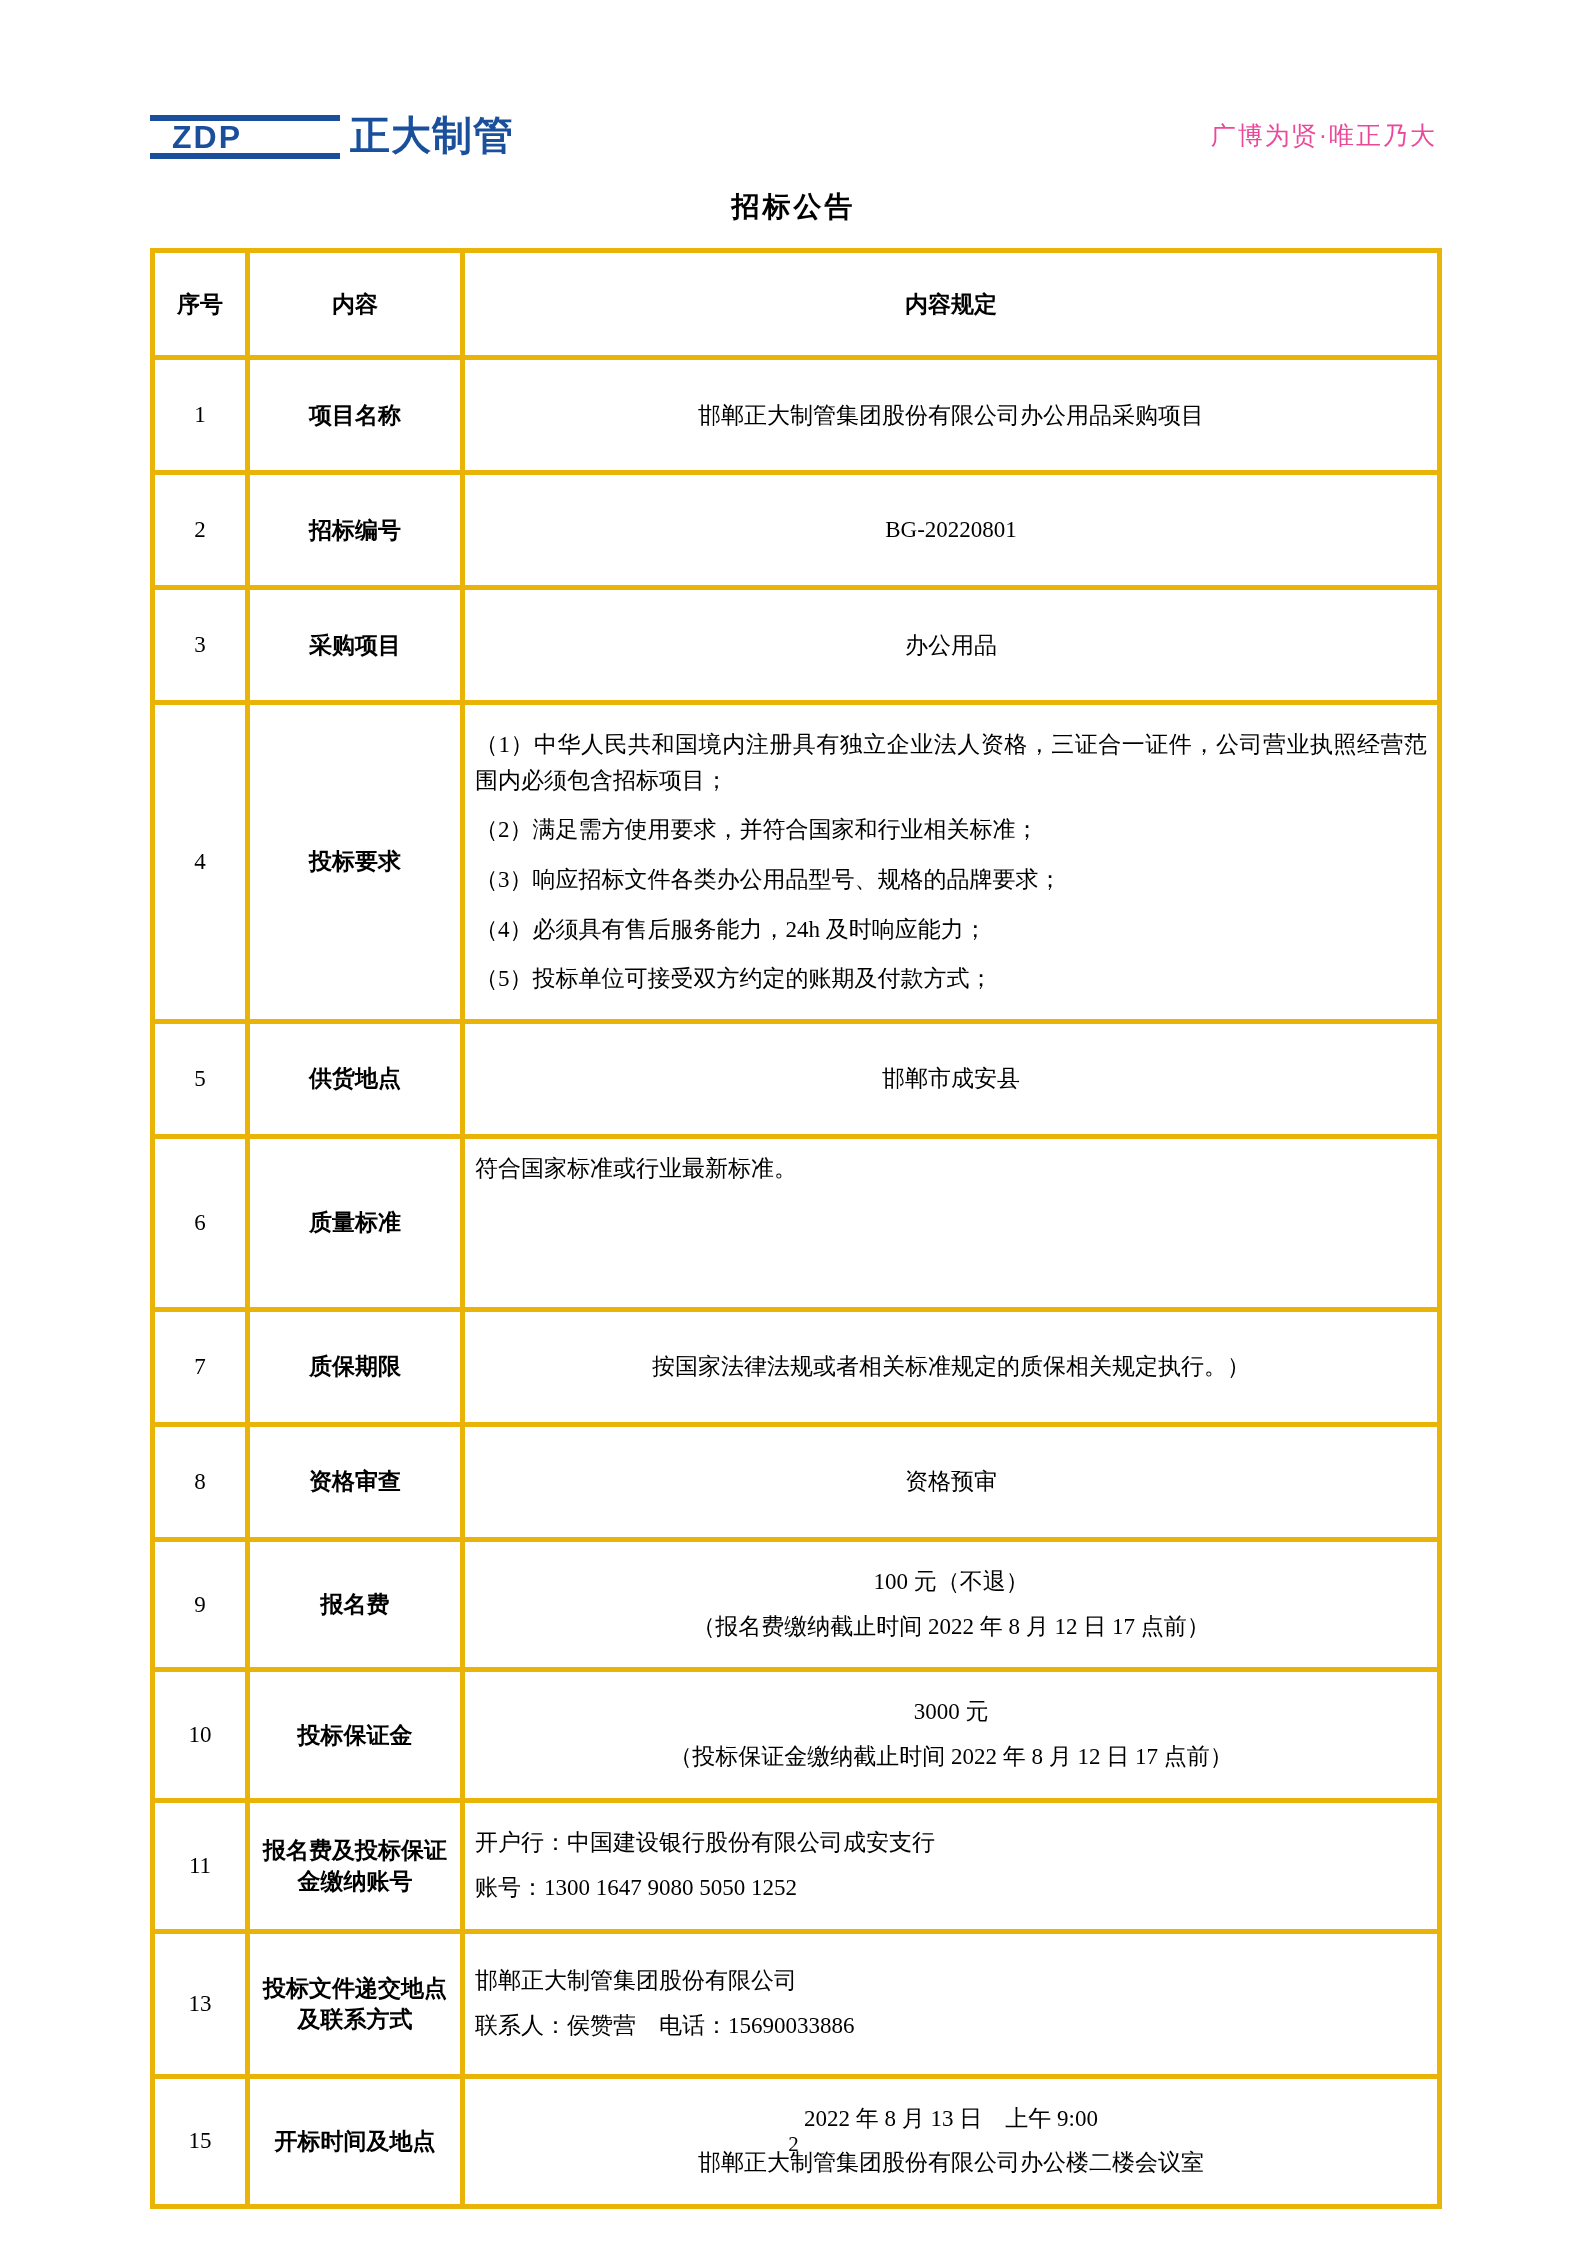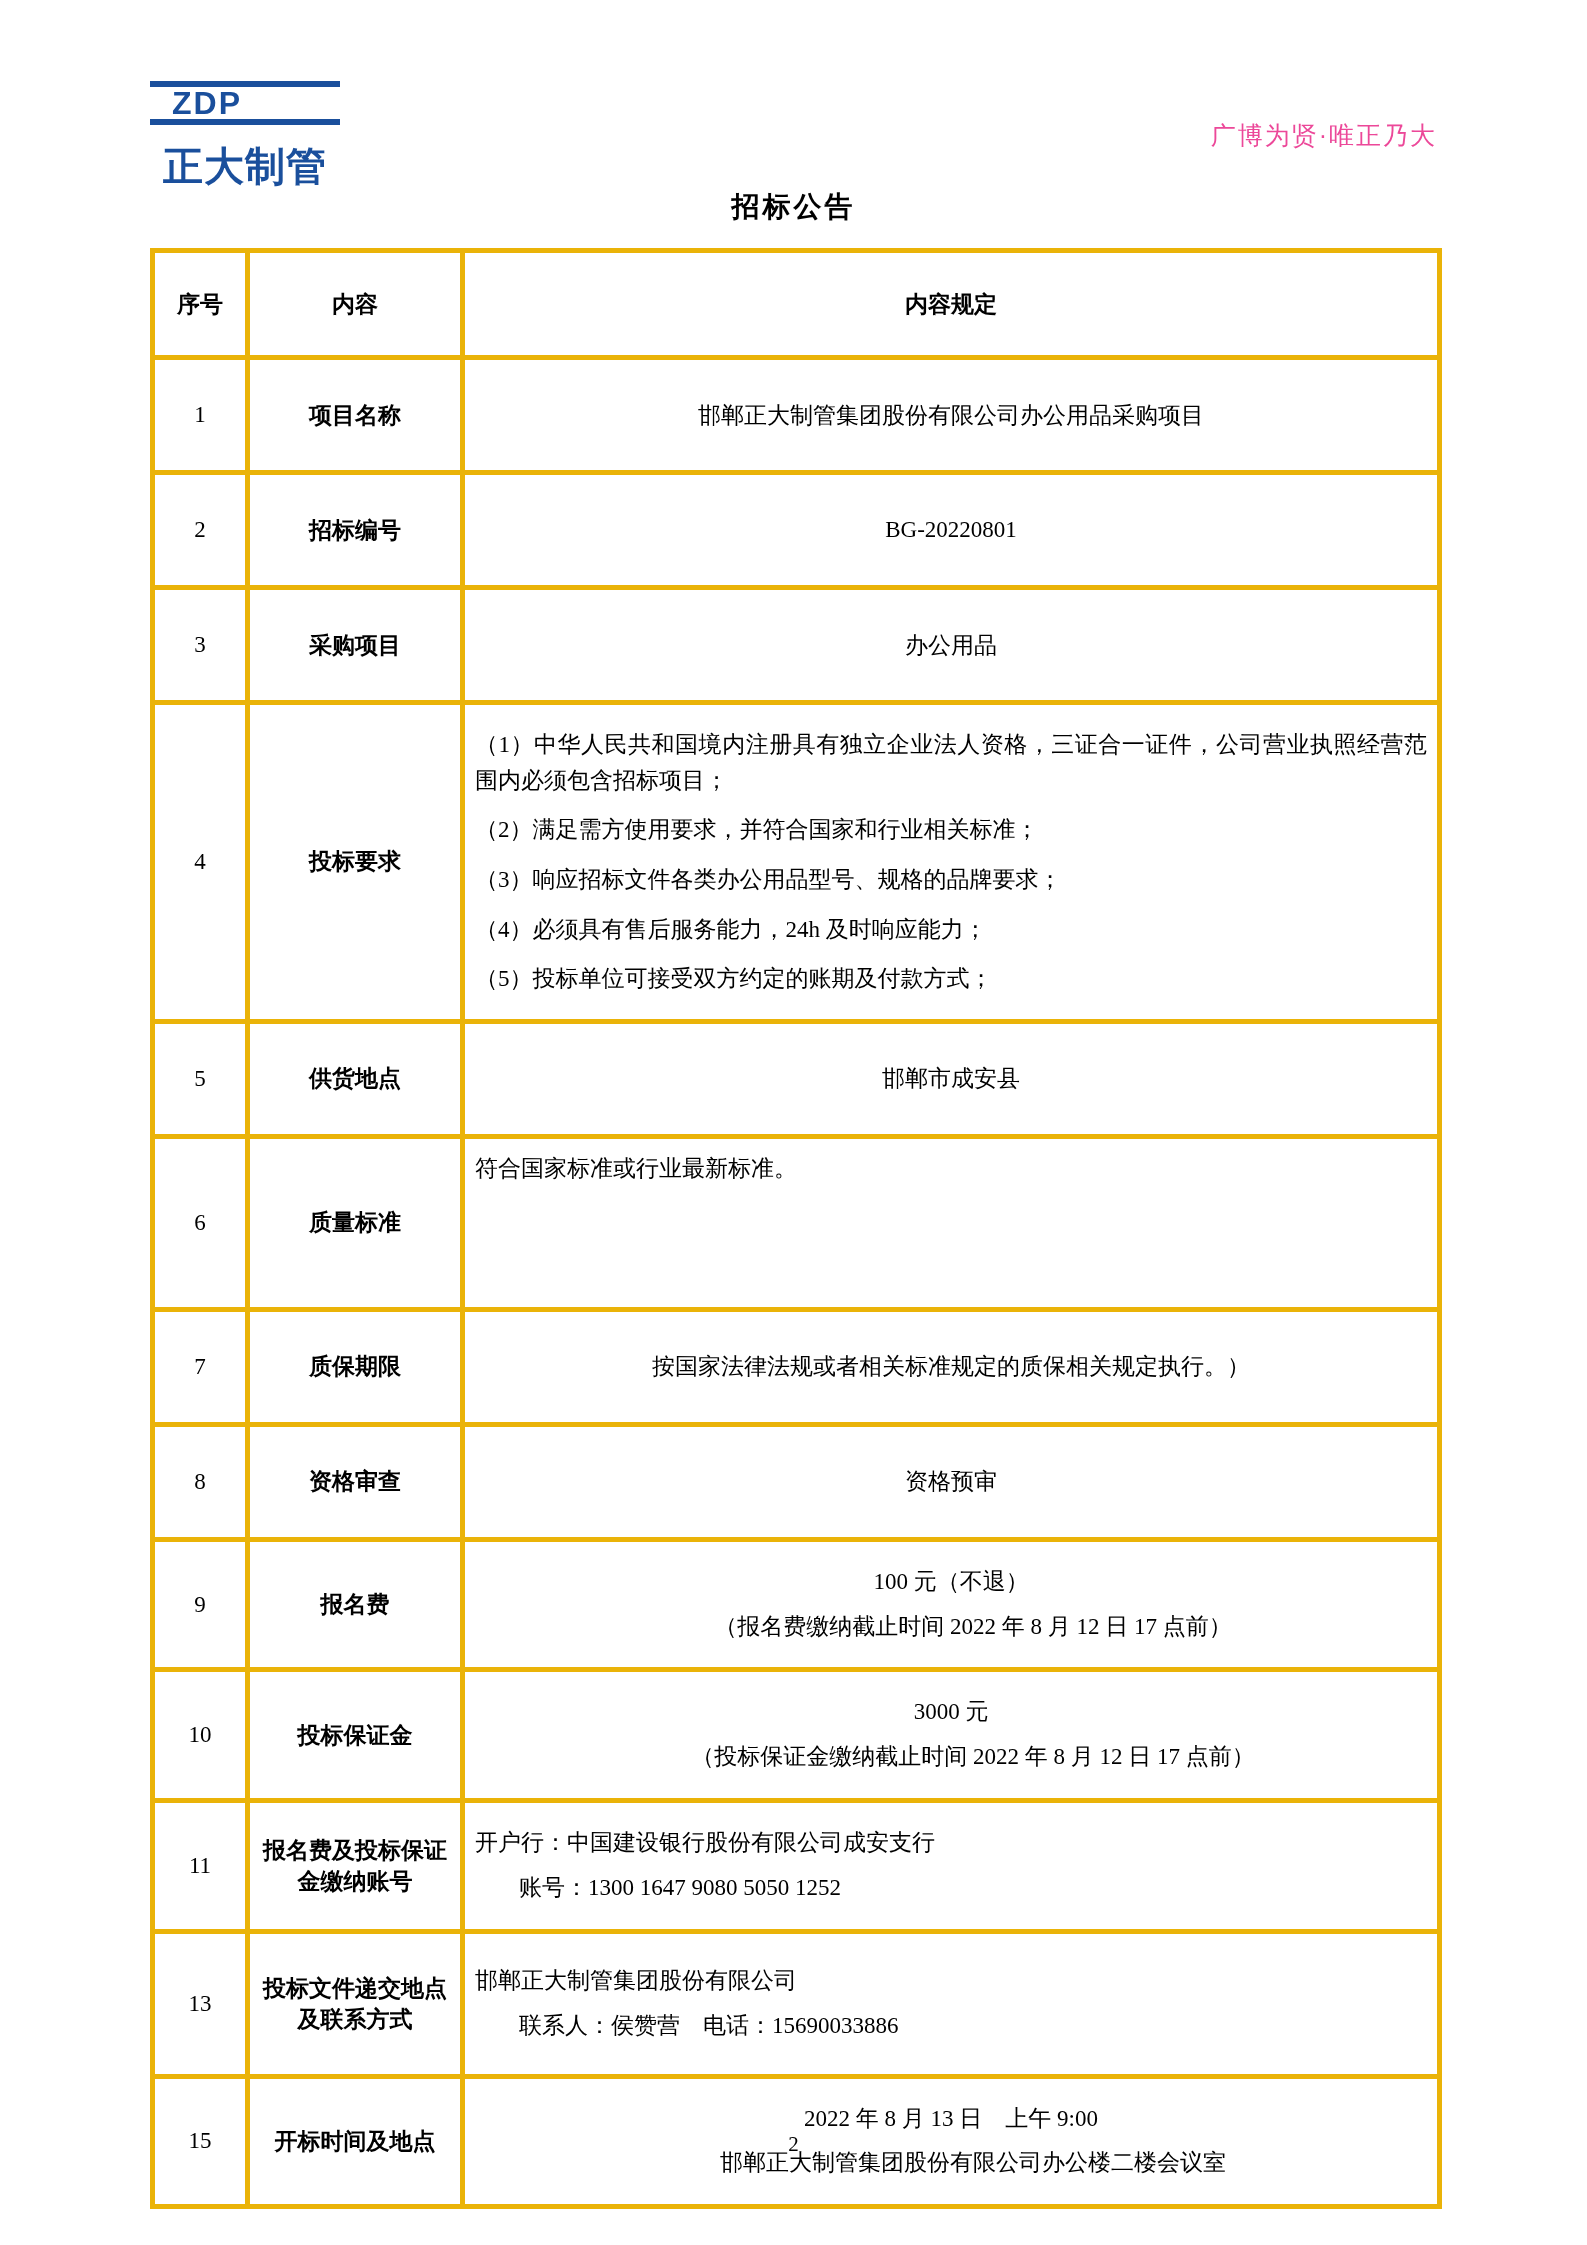--- a/index.html
+++ b/index.html
@@ -25,23 +25,22 @@
   
   .header {
     display: flex;
     align-items: center;
     justify-content: space-between;
     height: 70px;
     margin-bottom: 10px;
   }
   .logo-wrap {
     display: flex;
-    align-items: center;
+    align-items: flex-end;
     gap: 10px;
-    flex-direction: column;
   }
   .logo-mark {
     display: flex;
     align-items: center;
     position: relative;
   }
   .logo-mark svg { display: block; }
   .logo-text {
     font-family: "Liberation Sans", sans-serif;
     font-weight: bold;
@@ -90,21 +89,21 @@
     height: 58px;
   }
   .center { text-align: center; }
   .left { text-align: left; }
   .red { color: #e8000b; }
 
   .cell-lines p {
     margin: 0 0 8px 0;
     line-height: 1.6;
   }
-  .cell-lines p:last-child { margin-bottom: 0; margin-left: 44px; }
+  .cell-lines p:last-child { margin-bottom: 0; }
 
   .req-lines p {
     margin: 0 0 14px 0;
     line-height: 1.55;
     text-align: justify;
   }
   .req-lines p:last-child { margin-bottom: 0; }
 
   .two-line { line-height: 1.6; }
   .tall-60 { height: 66px; }

